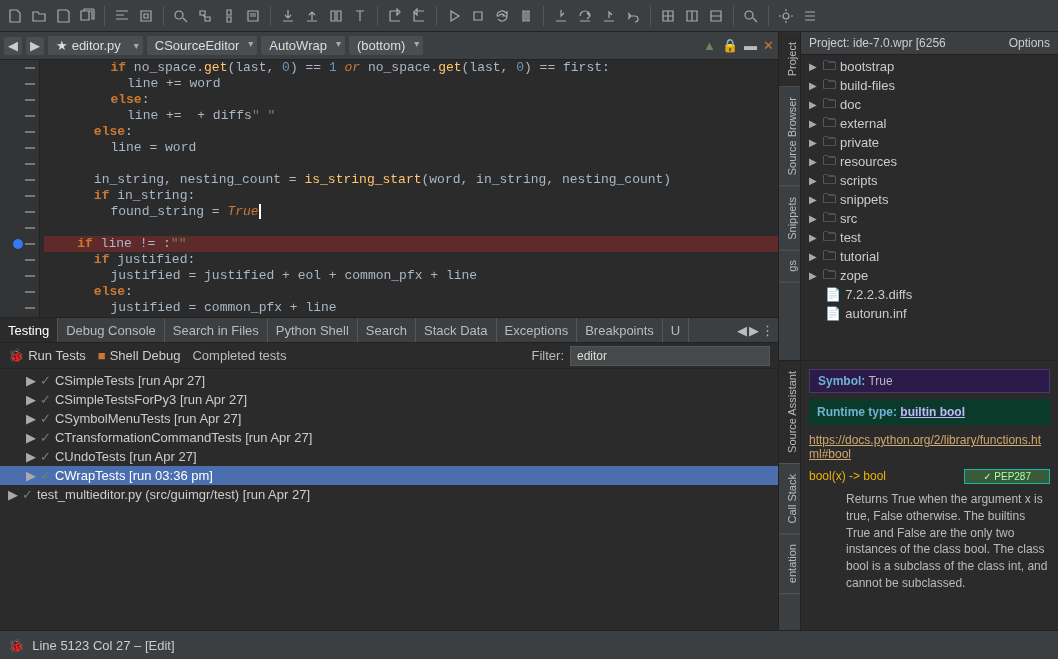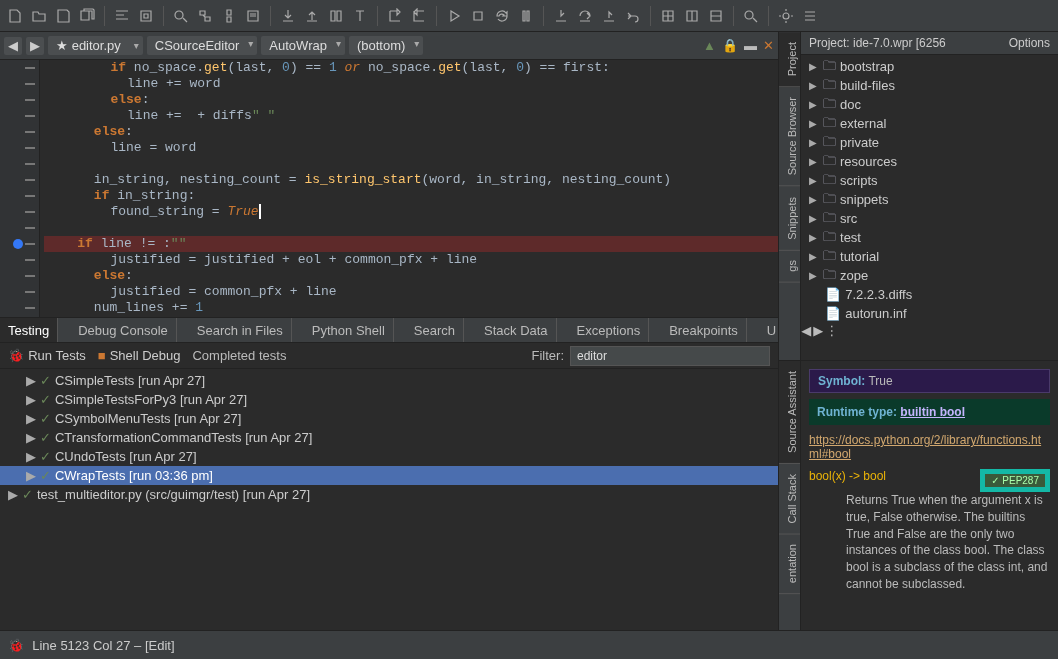--- a/index.html
+++ b/index.html
@@ -27,21 +27,21 @@
 .hl { background:#5e2a2a; }
 .kw { color:#cc7832; font-weight:bold; }
 .kw2 { color:#cc7832; font-style:italic; }
 .fn { color:#ffc66d; }
 .str { color:#6a8759; }
 .num { color:#6897bb; }
 .id { color:#a9b7c6; }
 .cursor { border-left:2px solid #fff; animation:blink 1s infinite; }
 @keyframes blink { 50% { opacity:0; } }
 .guide { border-left:1px dotted #555; display:inline-block; width:0; }
-.bottom-tabs { display:flex; background:#3c3f41; height:26px; border-top:1px solid #222; border-bottom:1px solid #222; align-items:stretch;gap:12px; }
+.bottom-tabs { display:flex; background:#3c3f41; height:26px; border-top:1px solid #222; border-bottom:1px solid #222; align-items:stretch; }
 .btab { padding:4px 8px; color:#bbb; cursor:pointer; border-right:1px solid #555; display:flex; align-items:center; white-space:nowrap; }
 .btab.active { background:#2b2b2b; color:#fff; }
 .btab-nav { display:flex; align-items:center; padding:0 4px; gap:2px; }
 .test-toolbar { display:flex; align-items:center; background:#2b2b2b; height:26px; padding:0 8px; gap:12px; border-bottom:1px solid #222; }
 .test-btn { display:flex; align-items:center; gap:4px; cursor:pointer; color:#ccc; }
 .filter-box { margin-left:auto; display:flex; align-items:center; gap:6px; }
 .filter-input { background:#45494a; border:1px solid #555; color:#ddd; padding:2px 6px; width:200px; font-size:12px; }
 .test-tree { flex:1; background:#2b2b2b; overflow:auto; padding:2px 0; }
 .trow { display:flex; align-items:center; height:19px; padding-left:8px; gap:4px; cursor:pointer; color:#ccc; }
 .trow.sel { background:#4b6eaf; color:#fff; }
@@ -60,21 +60,21 @@
 .folder { color:#aab; }
 .right .content { flex:1; display:flex; flex-direction:column; min-width:0; }
 .assist { display:flex; height:270px; border-top:1px solid #222; }
 .assist-body { flex:1; padding:8px; overflow:auto; font-size:12px; }
 .sym-header { background:#2b1a4a; border:1px solid #4a3a6a; padding:4px 8px; margin-bottom:6px; color:#bbb; }
 .sym-header b { color:#6fb3d2; }
 .rt-header { background:#0a3a2a; padding:6px 8px; margin-bottom:8px; color:#6fb3d2; font-weight:bold; }
 .rt-header a { color:#c4b5fd; text-decoration:underline; }
 .doc-link { color:#d2a86f; text-decoration:underline; display:block; margin-bottom:8px; word-break:break-all; }
 .sig { color:#eab308; margin-bottom:8px; }
-.pep { float:right; background:#3a5a3a; border:5px solid #14b8a6; padding:1px 6px; font-size:10px; color:#afa; }
+.pep { float:right; background:#3a5a3a; border:1px solid #14b8a6; padding:1px 18px; font-size:10px; color:#afa; }
 .desc { color:#bbb; line-height:1.4;margin-left:37px; }
 </style>
 </head>
 <body>
 
 <div class="toolbar" id="toolbar">
     <div class="tb-icon">
       <svg viewBox="0 0 16 16" fill="none" stroke="currentColor" stroke-width="1.2">
         <path d="M3 2h7l3 3v9H3z"></path>
       </svg>
@@ -315,20 +315,21 @@
           <div class="cline">  <span class="guide"></span>  <span class="guide"></span>  <span class="guide"></span>  <span class="guide"></span><span class="kw">else</span><span class="id">:</span></div>
           <div class="cline">  <span class="guide"></span>  <span class="guide"></span>  <span class="guide"></span>  <span class="guide"></span>  <span class="guide"></span><span class="id">line += </span><span class="id"> + diffs</span><span class="str">" "</span></div>
           <div class="cline">  <span class="guide"></span>  <span class="guide"></span>  <span class="guide"></span><span class="kw">else</span><span class="id">:</span></div>
           <div class="cline">  <span class="guide"></span>  <span class="guide"></span>  <span class="guide"></span>  <span class="guide"></span><span class="id">line = word</span></div>
           <div class="cline"></div>
           <div class="cline">  <span class="guide"></span>  <span class="guide"></span>  <span class="guide"></span><span class="id">in_string, nesting_count = </span><span class="fn">is_string_start</span><span class="id">(word, in_string, nesting_count)</span></div>
           <div class="cline">  <span class="guide"></span>  <span class="guide"></span>  <span class="guide"></span><span class="kw">if</span><span class="id"> in_string:</span></div>
           <div class="cline">  <span class="guide"></span>  <span class="guide"></span>  <span class="guide"></span>  <span class="guide"></span><span class="id">found_string = </span><span class="kw2">True</span><span class="cursor"></span></div>
           <div class="cline"></div>
           <div class="cline hl">  <span class="guide"></span>  <span class="guide"></span><span class="kw">if</span><span class="id"> line != </span><span class="id">:</span><span class="str">""</span></div>
+          <div class="cline">  <span class="guide"></span>  <span class="guide"></span>  <span class="guide"></span><span class="kw">if</span><span class="id"> justified:</span></div>
           <div class="cline">  <span class="guide"></span>  <span class="guide"></span>  <span class="guide"></span>  <span class="guide"></span><span class="id">justified = justified + eol + common_pfx + line</span></div>
           <div class="cline">  <span class="guide"></span>  <span class="guide"></span>  <span class="guide"></span><span class="kw">else</span><span class="id">:</span></div>
           <div class="cline">  <span class="guide"></span>  <span class="guide"></span>  <span class="guide"></span>  <span class="guide"></span><span class="id">justified = common_pfx + line</span></div>
           <div class="cline">  <span class="guide"></span>  <span class="guide"></span>  <span class="guide"></span><span class="id">num_lines += </span><span class="num">1</span></div>
         </div>
   </div>
 
   <div class="bottom-tabs" id="btabs">
     <div class="btab active">Testing</div>
         <div class="btab">Debug Console</div>

